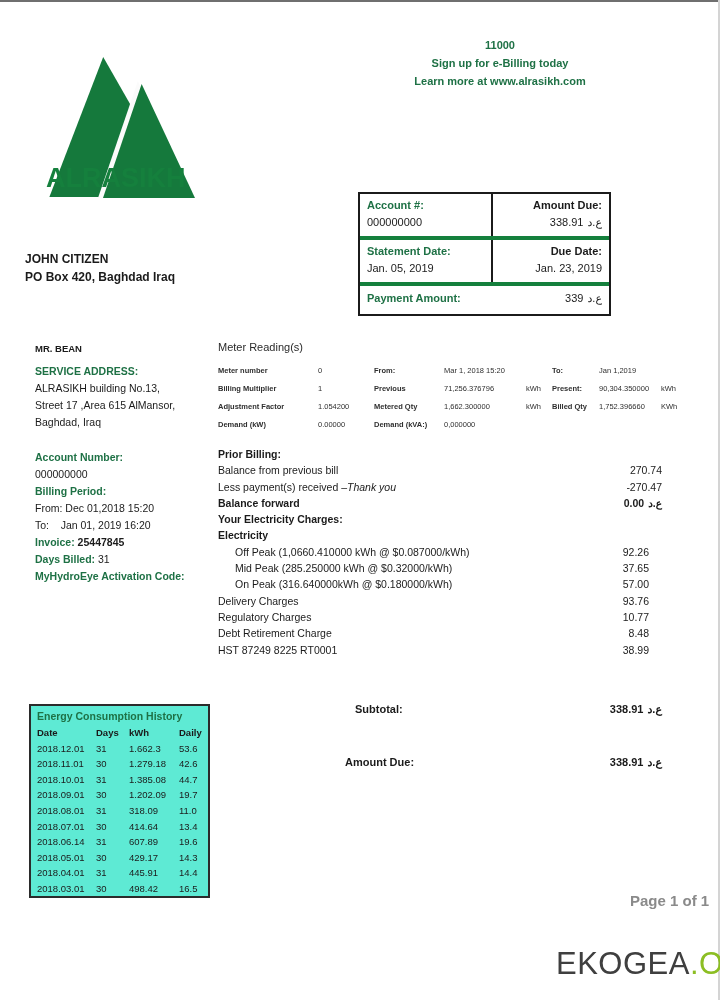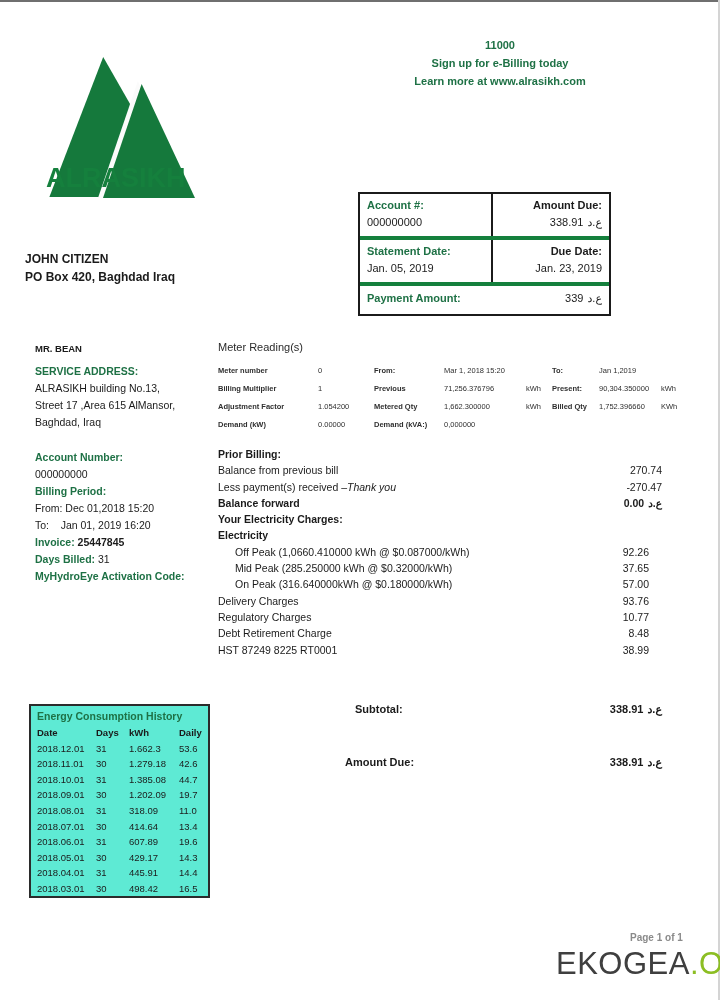--- a/index.html
+++ b/index.html
@@ -66,21 +66,21 @@
   .subrow .lbl { margin-left:137px; flex:1; }
   .amtrow .lbl { margin-left:127px; flex:1; }
 
   
   .hist { position:absolute; left:18px; top:704px; width:181px; height:194px;
           border:2px solid #2b2b2b; padding:4px 6px; overflow:hidden; background:#5eead4;margin-left:11px; }
   .hist-title { color:#1E7145; font-weight:bold; font-size:10.5px; margin-bottom:3px; }
   .htable { display:grid; grid-template-columns:59px 33px 50px 1fr; font-size:9.5px; line-height:15.6px; }
   .hh { font-weight:bold; }
 
-  .pagenum { position:absolute; left:630px; top:932px; font-size:10px; font-weight:bold; color:#8a8a8a; }
+  .pagenum { position:absolute; left:630px; top:892px; font-size:15px; font-weight:bold; color:#8a8a8a; }
 
   .brand { position:absolute; left:556px; top:946px; font-size:31px; color:#3f3f3f; letter-spacing:0.5px; white-space:nowrap; }
   .brand .org { color:#8CBE23; }
 </style>
 </head>
 <body>
 
 <div class="page">
   <div class="topline"></div>
   <div class="rightline"></div>
@@ -271,21 +271,21 @@
         <span>1.202.09</span>
         <span>19.7</span>
       <span>2018.08.01</span>
         <span>31</span>
         <span>318.09</span>
         <span>11.0</span>
       <span>2018.07.01</span>
         <span>30</span>
         <span>414.64</span>
         <span>13.4</span>
-      <span>2018.06.01</span>
+      <span>2018.06.14</span>
         <span>31</span>
         <span>607.89</span>
         <span>19.6</span>
       <span>2018.05.01</span>
         <span>30</span>
         <span>429.17</span>
         <span>14.3</span>
       <span>2018.04.01</span>
         <span>31</span>
         <span>445.91</span>

